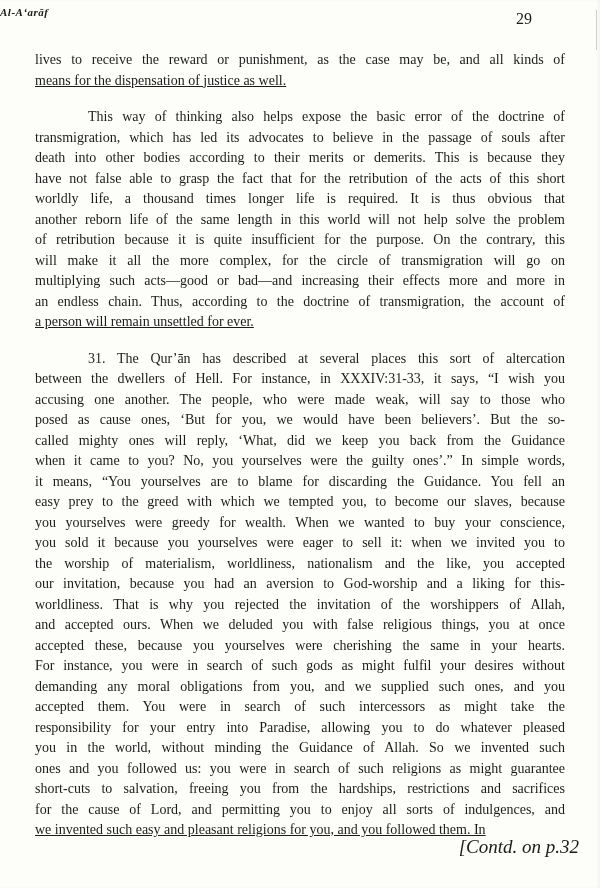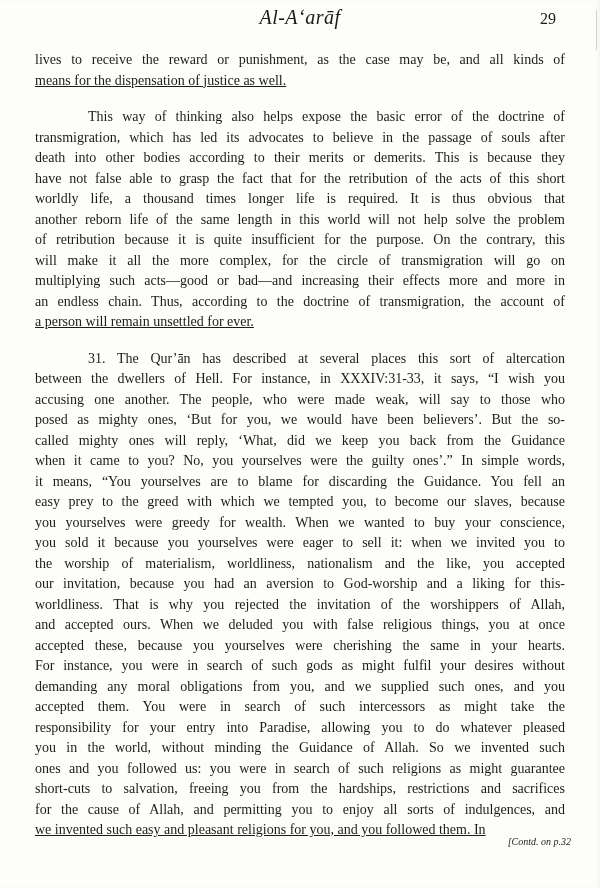--- a/index.html
+++ b/index.html
@@ -20,29 +20,30 @@
   }
   .header {
     position: absolute;
     top: 6px;
     left: 0;
     right: 0;
     height: 26px;
   }
   .running-title {
     display: block;
-    text-align: center;
+    text-align: left;
     font-style: italic;
-    font-size: 20px;
+    font-size: 11px;
     letter-spacing: 0.5px;
+    font-weight: bold;
   }
   .page-number {
     position: absolute;
     top: 4px;
-    right: 44px;
+    right: 68px;
     font-size: 16px;
     font-style: normal;
   }
   .body-text {
     position: absolute;
     top: 34px;
     left: 35px;
     width: 530px;
   }
   .para {
@@ -58,23 +59,23 @@
   .line.last {
     text-align-last: left;
     text-decoration: underline;
   }
   .para.indent .line:first-child {
     text-indent: 53px;
   }
   .footer-note {
     position: absolute;
     top: 836px;
-    right: 29px;
+    right: 21px;
     font-style: italic;
-    font-size: 10px;
+    font-size: 19px;
   }
   
   .scan-artifact {
     position: absolute;
     top: 10px;
     right: 3px;
     width: 1px;
     height: 40px;
     background: rgba(120,120,115,0.35);
   }
@@ -104,38 +105,38 @@
         <div class="line">of retribution because it is quite insufficient for the purpose. On the contrary, this</div>
         <div class="line">will make it all the more complex, for the circle of transmigration will go on</div>
         <div class="line">multiplying such acts—good or bad—and increasing their effects more and more in</div>
         <div class="line">an endless chain. Thus, according to the doctrine of transmigration, the account of</div>
         <div class="line last">a person will remain unsettled for ever.</div>
       </div>
       <div class="para indent">
         <div class="line">31. The Qur’ān has described at several places this sort of altercation</div>
         <div class="line">between the dwellers of Hell. For instance, in XXXIV:31-33, it says, “I wish you</div>
         <div class="line">accusing one another. The people, who were made weak, will say to those who</div>
-        <div class="line">posed as mighty ones, ‘But for you, we would have been believers’. But the so-</div>
+        <div class="line">posed as cause ones, ‘But for you, we would have been believers’. But the so-</div>
         <div class="line">called mighty ones will reply, ‘What, did we keep you back from the Guidance</div>
         <div class="line">when it came to you? No, you yourselves were the guilty ones’.” In simple words,</div>
         <div class="line">it means, “You yourselves are to blame for discarding the Guidance. You fell an</div>
         <div class="line">easy prey to the greed with which we tempted you, to become our slaves, because</div>
         <div class="line">you yourselves were greedy for wealth. When we wanted to buy your conscience,</div>
         <div class="line">you sold it because you yourselves were eager to sell it: when we invited you to</div>
         <div class="line">the worship of materialism, worldliness, nationalism and the like, you accepted</div>
         <div class="line">our invitation, because you had an aversion to God-worship and a liking for this-</div>
         <div class="line">worldliness. That is why you rejected the invitation of the worshippers of Allah,</div>
         <div class="line">and accepted ours. When we deluded you with false religious things, you at once</div>
         <div class="line">accepted these, because you yourselves were cherishing the same in your hearts.</div>
         <div class="line">For instance, you were in search of such gods as might fulfil your desires without</div>
         <div class="line">demanding any moral obligations from you, and we supplied such ones, and you</div>
         <div class="line">accepted them. You were in search of such intercessors as might take the</div>
         <div class="line">responsibility for your entry into Paradise, allowing you to do whatever pleased</div>
         <div class="line">you in the world, without minding the Guidance of Allah. So we invented such</div>
         <div class="line">ones and you followed us: you were in search of such religions as might guarantee</div>
         <div class="line">short-cuts to salvation, freeing you from the hardships, restrictions and sacrifices</div>
-        <div class="line">for the cause of Allah, and permitting you to enjoy all sorts of indulgences, and</div>
+        <div class="line">for the cause of Lord, and permitting you to enjoy all sorts of indulgences, and</div>
         <div class="line last">we invented such easy and pleasant religions for you, and you followed them. In</div>
       </div>
     </div>
 
   <div class="footer-note">[Contd. on p.32</div>
 </div>
 
 </body></html>

